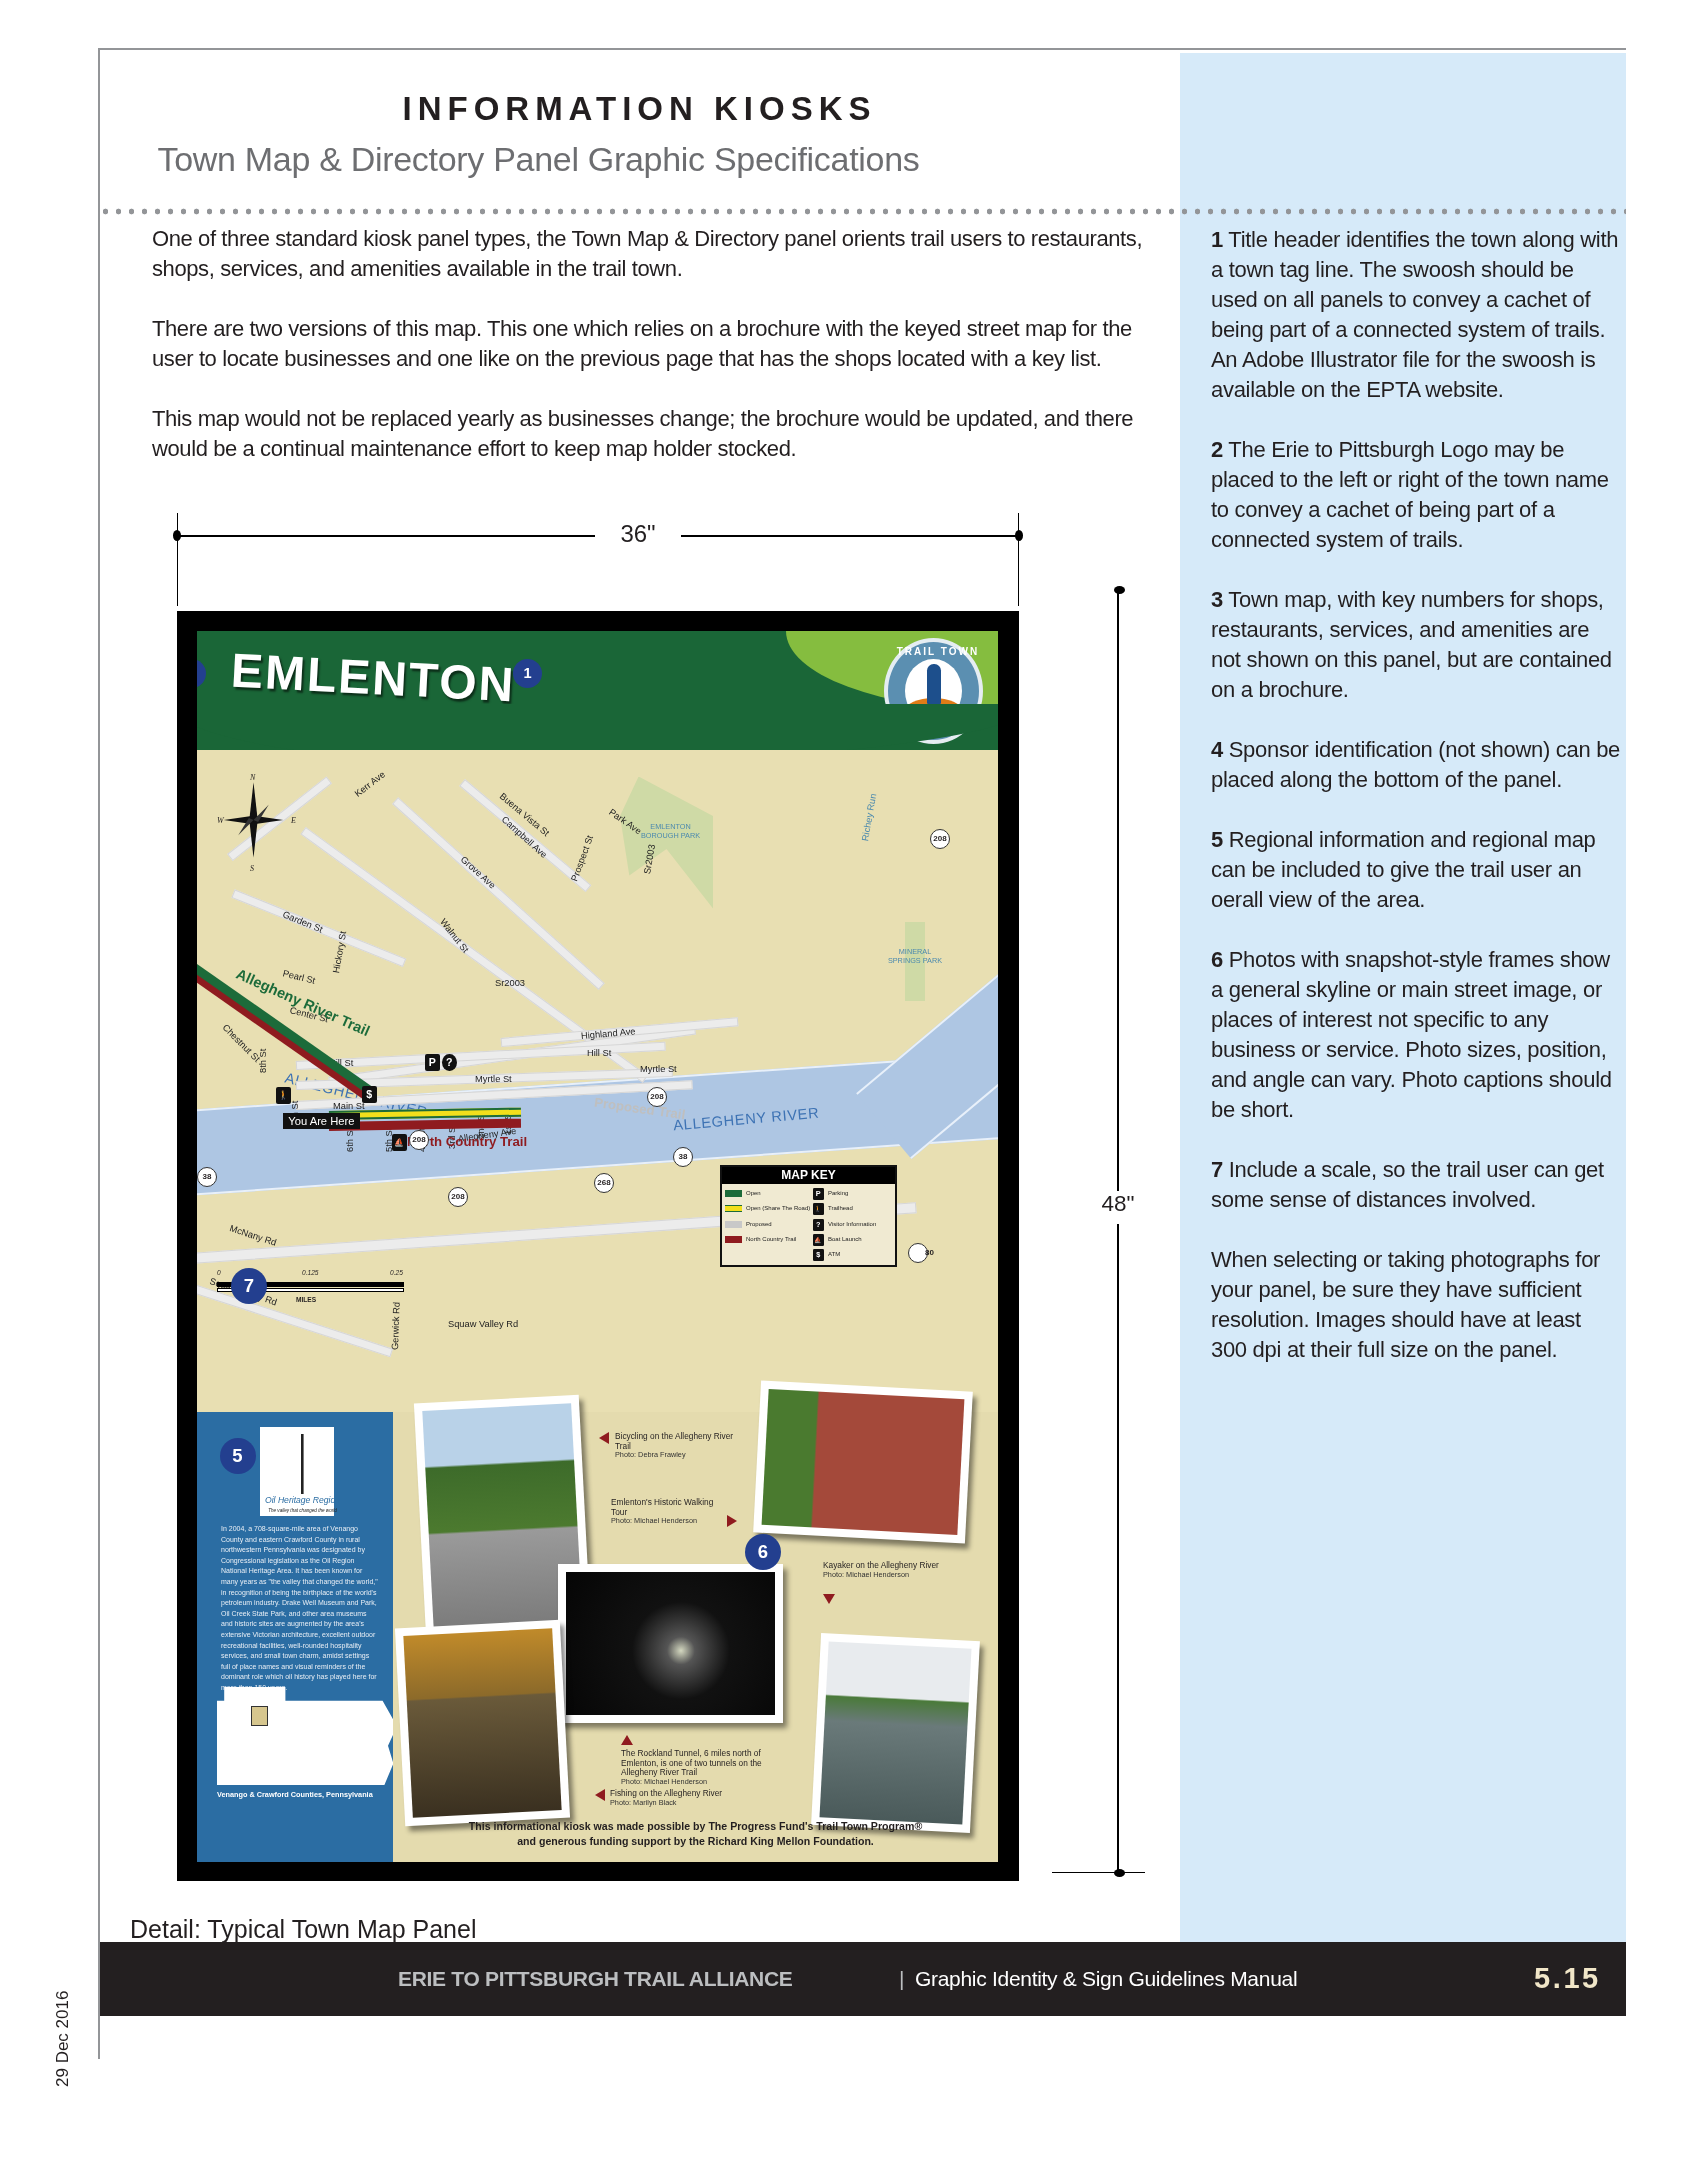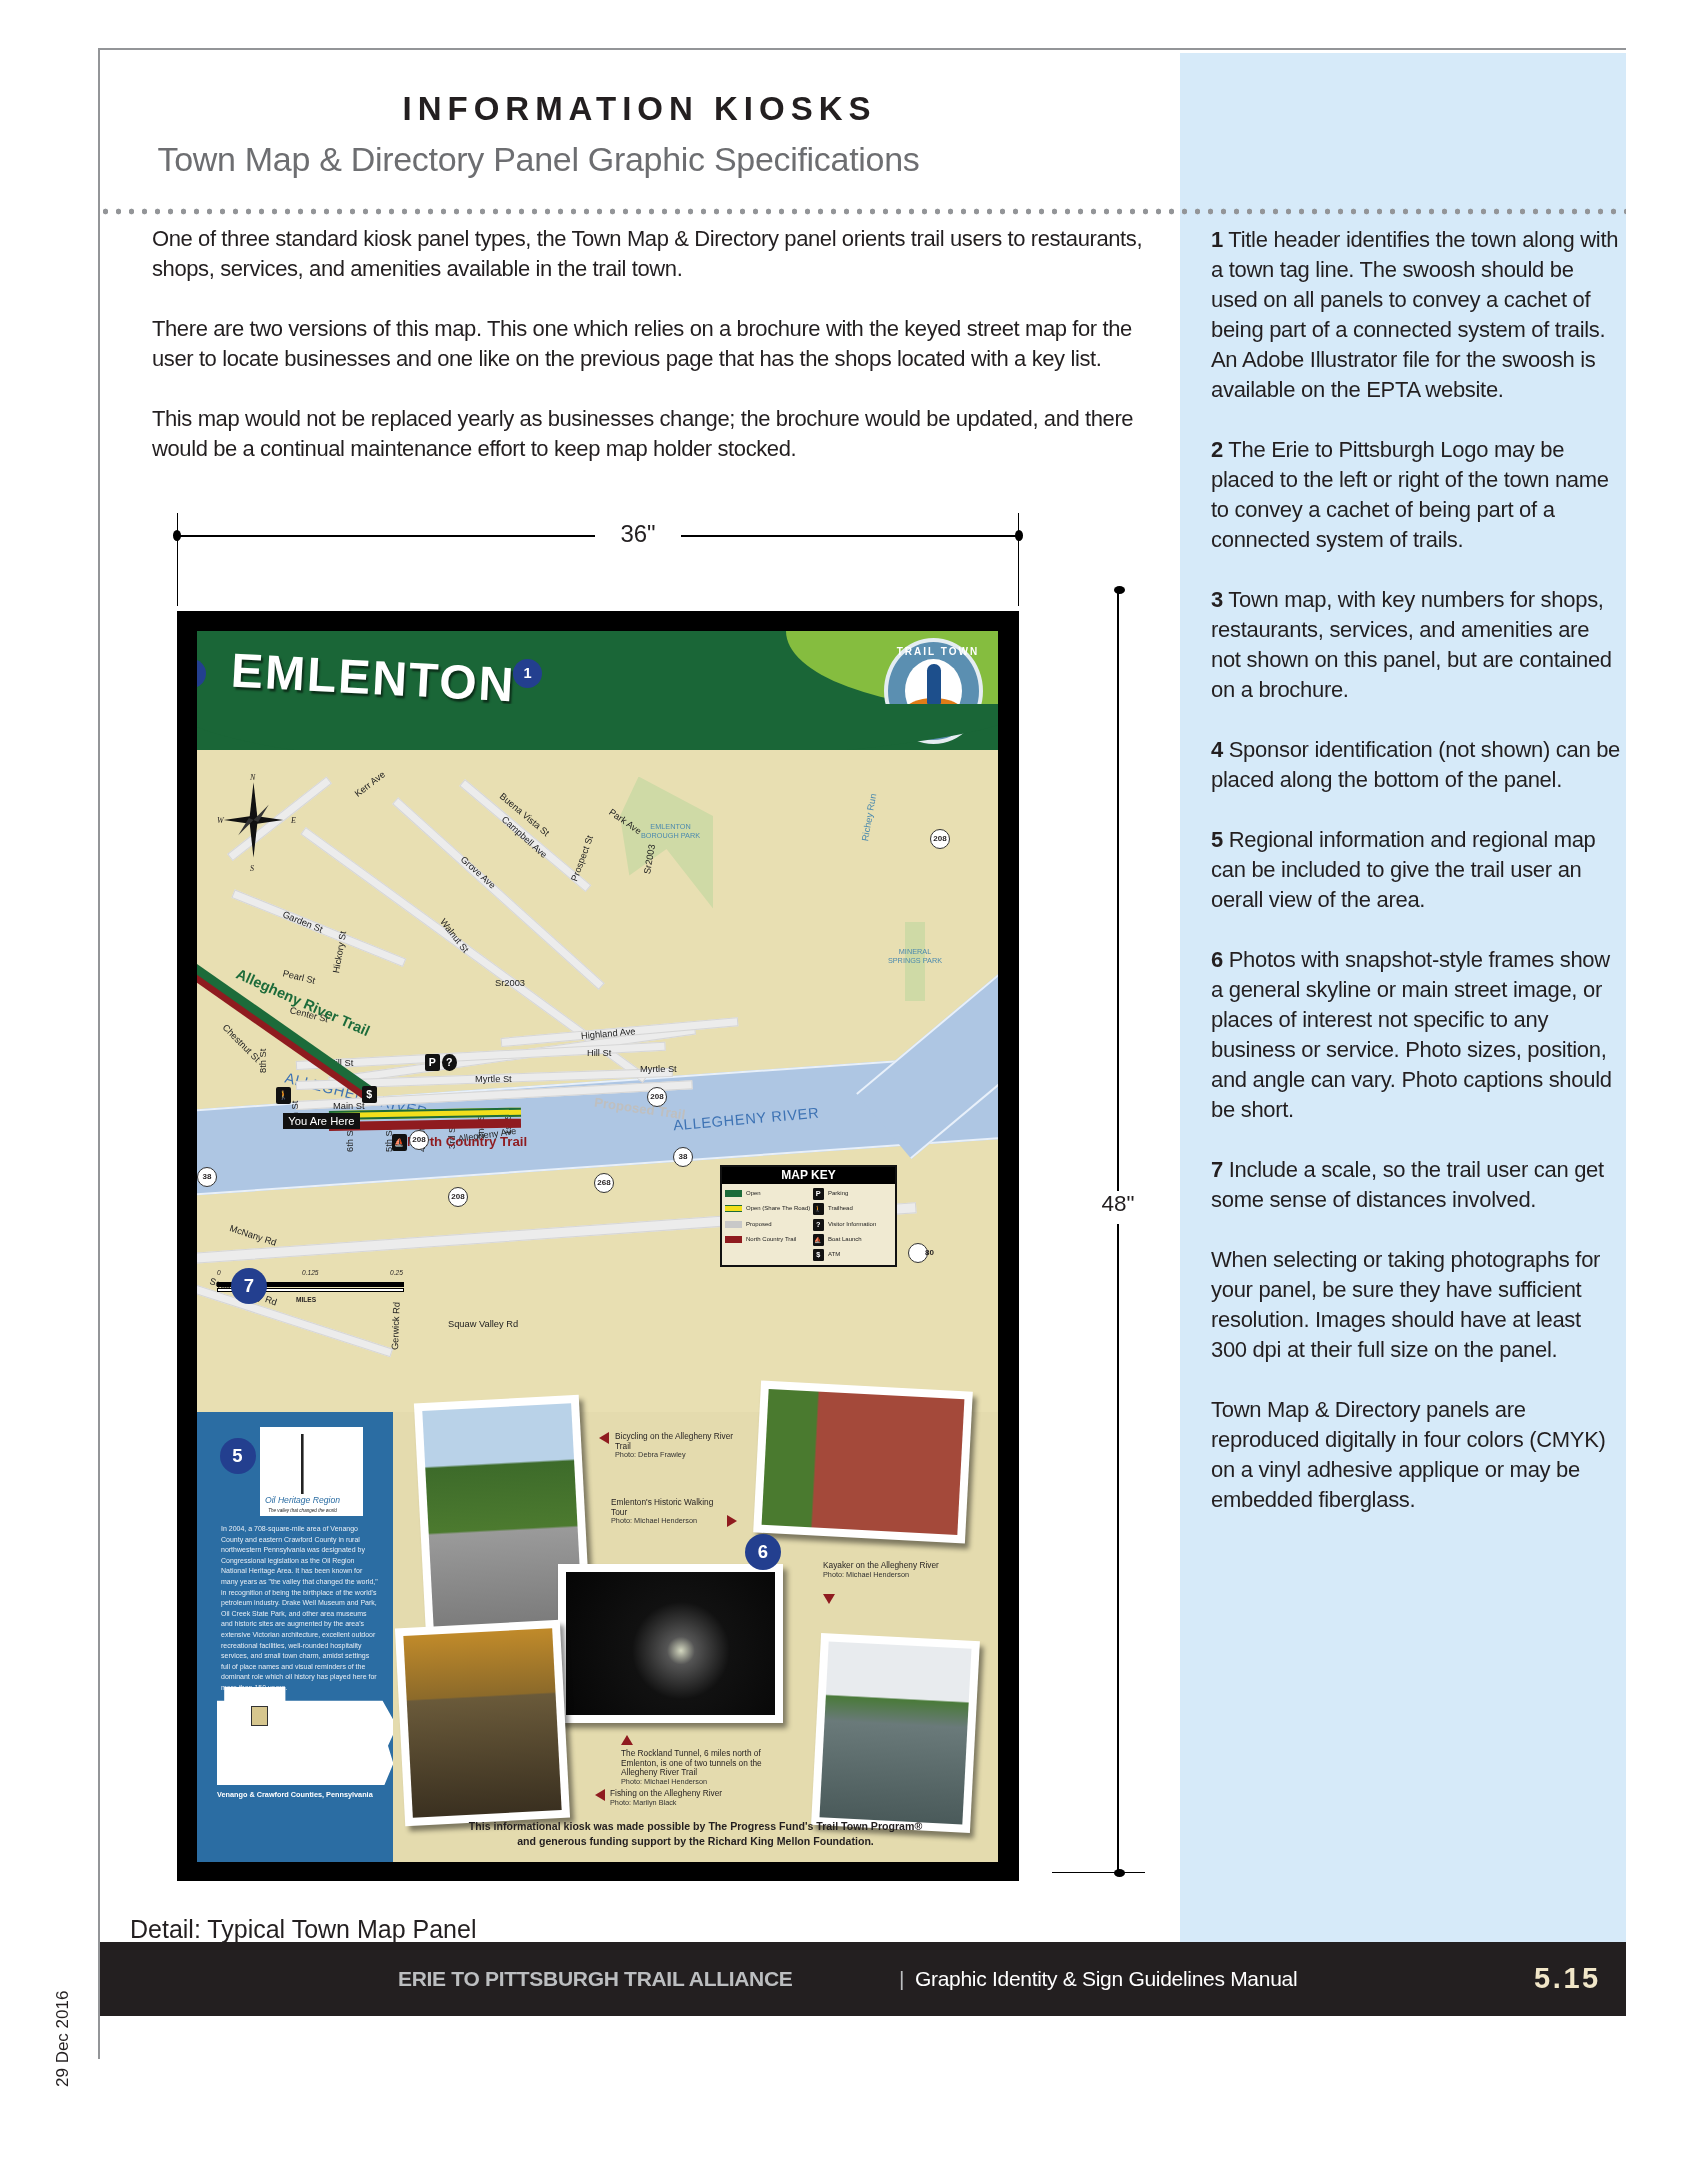--- a/index.html
+++ b/index.html
@@ -87,21 +87,21 @@
   .scalebar { position: absolute; left: 20px; top: 519px; width: 185px; }
   .scale-bar-black { position: absolute; left: 0; top: 13.2px; width: 187px; height: 5.3px; background: #000; }
   .scale-bar-white { position: absolute; left: 0; top: 18.5px; width: 187px; height: 4px; background: #fff; border: 0.7px solid #000; }
   .scale-tick { position: absolute; top: 0; font-size: 6.6px; font-style: italic; }
   .scale-unit { position: absolute; left: 79px; top: 26.5px; font-size: 6.6px; font-weight: bold; }
 
   .badge { position: absolute; width: 36px; height: 36px; border-radius: 50%; background: #233f8f; color: #fff; font-weight: bold; font-size: 18.5px; text-align: center; line-height: 36px; }
 
   
   .regional { position: absolute; left: 0; top: 781px; width: 196px; height: 450px; background: #2b6da3; }
-  .oil-logo { position: absolute; left: 63px; top: 15px; width: 103px; height: 89px; background: #fff; }
+  .oil-logo { position: absolute; left: 63px; top: 15px; width: 74px; height: 89px; background: #fff; }
   .oil-logo-derrick { position: absolute; left: 33px; top: 6.6px; width: 18.5px; height: 60px; background: linear-gradient(#222,#222) center/2.6px 100% no-repeat; border-left: 8px solid transparent; border-right: 8px solid transparent; }
   .oil-logo-text { position: absolute; left: 0; bottom: 10.6px; width: 85px; text-align: center; font-size: 8.6px; color: #2b6da3; font-style: italic; }
   .oil-logo-tag { position: absolute; left: 0; bottom: 2.6px; width: 85px; text-align: center; font-size: 4.6px; color: #222; font-style: italic; }
   .regional-text { position: absolute; left: 24px; top: 112px; width: 159px; font-size: 7px; line-height: 10.6px; color: #e8eef5; }
   .regional-text p { margin-bottom: 5.3px; }
   .pa-map { position: absolute; left: 20px; top: 275px; width: 180px; height: 98px; background: #fff; clip-path: polygon(0 14%, 4% 14%, 4% 0, 38% 0, 38% 14%, 92% 14%, 100% 40%, 95% 60%, 98% 78%, 93% 100%, 0 100%); }
   .pa-highlight { position: absolute; left: 34px; top: 18.5px; width: 17px; height: 20px; background: #d6c68e; border: 0.7px solid #333; }
   .pa-caption { position: absolute; left: 20px; top: 378px; width: 179px; font-size: 7.3px; font-weight: bold; color: #fff; }
 
   .photos-area { position: absolute; left: 196px; top: 781px; width: 605px; height: 450px; background: #e4dbae; }
@@ -149,21 +149,20 @@
 
 <div class="abs notes">
   <p><b>1</b><span> Title header identifies the town along with a town tag line.  The swoosh should be used on all panels to convey a cachet of being part of a connected system of trails. An Adobe Illustrator file for the swoosh is available on the EPTA website.</span></p>
   <p><b>2</b><span> The Erie to Pittsburgh Logo may be placed to the left or right of the town name to convey a cachet of being part of a connected system of trails.</span></p>
   <p><b>3</b><span> Town map, with key numbers for shops, restaurants, services, and amenities are not shown on this panel, but are contained on a brochure.</span></p>
   <p><b>4</b><span>  Sponsor identification (not shown) can be placed along the bottom of the panel.</span></p>
   <p><b>5</b><span>  Regional information and regional map can be included to give the trail user an oerall view of the area.</span></p>
   <p><b>6</b><span> Photos with snapshot-style frames show a general skyline or main street image, or places of interest not specific to any business or service. Photo sizes, position, and angle can vary. Photo captions should be short.</span></p>
   <p><b>7</b><span>  Include a scale, so the trail user can get some sense of distances involved.</span></p>
   <p><span>When selecting or taking photographs for your panel, be sure they have sufficient resolution. Images should have at least 300 dpi at their full size on the panel.</span></p>
-  <p><span>Town Map &amp; Directory panels are reproduced digitally in four colors (CMYK) on a vinyl adhesive applique or may be embedded fiberglass.</span></p>
 </div>
 
 <div class="abs dim-h-tick-l"></div>
 <div class="abs dim-h-tick-r"></div>
 <div class="abs dim-h-line"></div>
 <div class="abs dim-dot" style="left:173px;top:530px;"></div>
 <div class="abs dim-dot" style="left:1015px;top:530px;"></div>
 <div class="abs dim-h-label">36"</div>
 
 <div class="abs dim-v-line"></div>

